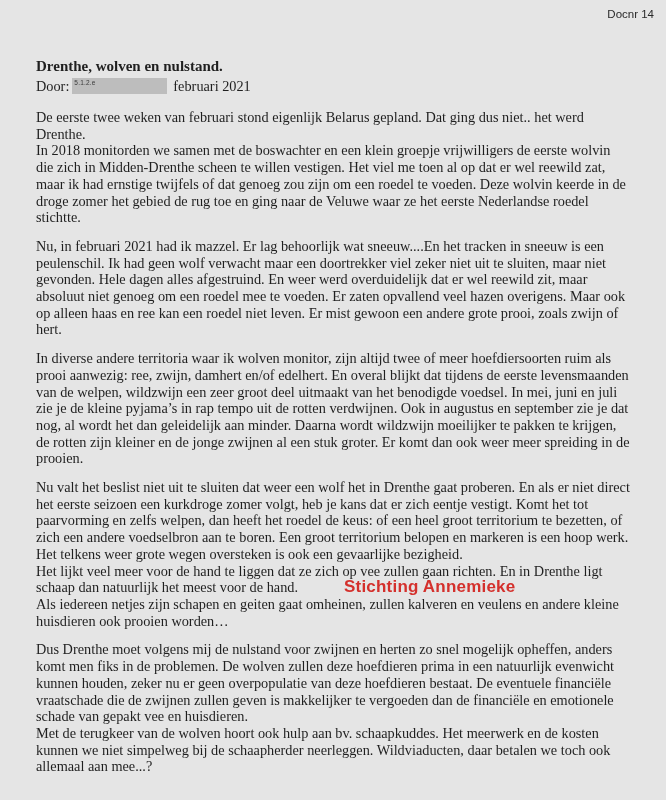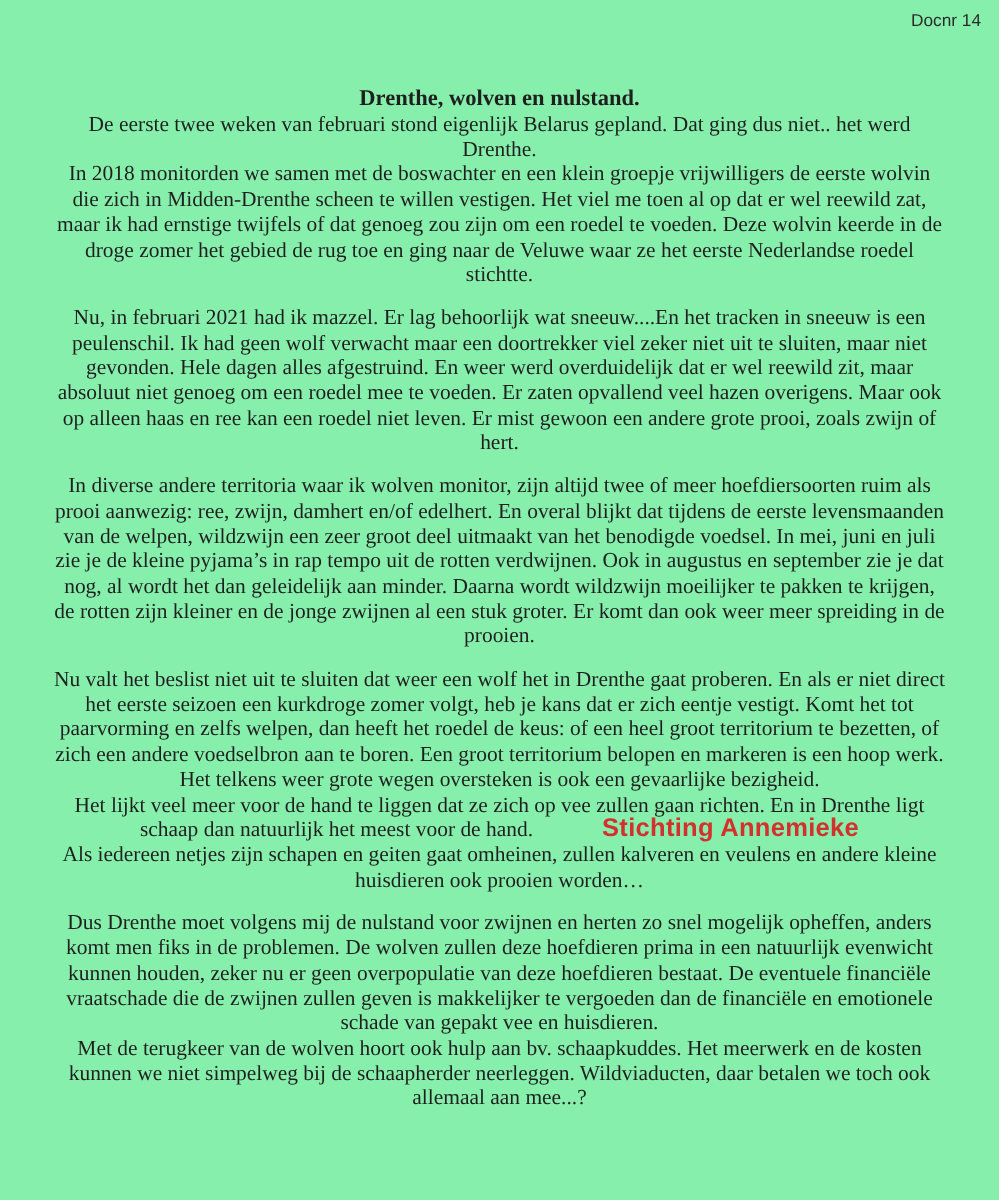--- a/index.html
+++ b/index.html
@@ -4,41 +4,40 @@
 <style>
   html, body {
     margin: 0;
     padding: 0;
     background: #ffffff;
   }
   .page {
     position: relative;
     width: 666px;
     height: 800px;
-    background: #86efac;
+    background: #e5e5e5;
     overflow: hidden;
     font-family: "Liberation Serif", serif;
     color: #1f1f1f;
   }
   .docnr {
     position: absolute;
     top: 8px;
     right: 12px;
     font-family: "Liberation Sans", sans-serif;
     font-size: 11.5px;
     color: #2a2a2a;
   }
   .content {
     position: absolute;
     left: 36px;
     top: 57px;
     width: 594px;
     font-size: 14.3px;
     line-height: 16.7px;
-    text-align: center;
   }
   .title {
     font-size: 15px;
     font-weight: bold;
     margin: 0;
     line-height: 18px;
   }
   .byline {
     margin: 2px 0 14px 0;
     line-height: 18px;
@@ -85,20 +84,23 @@
 <body>
 
 <div class="page">
 
   <div class="docnr">Docnr 14</div>
 
   <div class="content">
 
     <h1 class="title">Drenthe, wolven en nulstand.</h1>
 
+    <div class="byline">
+      <span>Door:</span><span class="redaction-box" style="background: rgb(189, 189, 189);"><span class="redaction-code">5.1.2.e</span></span><span>februari 2021</span>
+    </div>
 
     <div id="paragraphs">
         <p class="para"><span>De eerste twee weken van februari stond eigenlijk Belarus gepland. Dat ging dus niet.. het werd Drenthe.</span><br><span>In 2018 monitorden we samen met de boswachter en een klein groepje vrijwilligers de eerste wolvin die zich in Midden-Drenthe scheen te willen vestigen. Het viel me toen al op dat er wel reewild zat, maar ik had ernstige twijfels of dat genoeg zou zijn om een roedel te voeden. Deze wolvin keerde in de droge zomer het gebied de rug toe en ging naar de Veluwe waar ze het eerste Nederlandse roedel stichtte.</span></p>
         <p class="para"><span>Nu, in februari 2021 had ik mazzel. Er lag behoorlijk wat sneeuw....En het tracken in sneeuw is een peulenschil. Ik had geen wolf verwacht maar een doortrekker viel zeker niet uit te sluiten, maar niet gevonden. Hele dagen alles afgestruind. En weer werd overduidelijk dat er wel reewild zit, maar absoluut niet genoeg om een roedel mee te voeden. Er zaten opvallend veel hazen overigens. Maar ook op alleen haas en ree kan een roedel niet leven. Er mist gewoon een andere grote prooi, zoals zwijn of hert.</span></p>
         <p class="para"><span>In diverse andere territoria waar ik wolven monitor, zijn altijd twee of meer hoefdiersoorten ruim als prooi aanwezig: ree, zwijn, damhert en/of edelhert. En overal blijkt dat tijdens de eerste levensmaanden van de welpen, wildzwijn een zeer groot deel uitmaakt van het benodigde voedsel. In mei, juni en juli zie je de kleine pyjama’s in rap tempo uit de rotten verdwijnen. Ook in augustus en september zie je dat nog, al wordt het dan geleidelijk aan minder. Daarna wordt wildzwijn moeilijker te pakken te krijgen, de rotten zijn kleiner en de jonge zwijnen al een stuk groter. Er komt dan ook weer meer spreiding in de prooien.</span></p>
         <p class="para"><span>Nu valt het beslist niet uit te sluiten dat weer een wolf het in Drenthe gaat proberen. En als er niet direct het eerste seizoen een kurkdroge zomer volgt, heb je kans dat er zich eentje vestigt. Komt het tot paarvorming en zelfs welpen, dan heeft het roedel de keus: of een heel groot territorium te bezetten, of zich een andere voedselbron aan te boren. Een groot territorium belopen en markeren is een hoop werk. Het telkens weer grote wegen oversteken is ook een gevaarlijke bezigheid.</span><br><span>Het lijkt veel meer voor de hand te liggen dat ze zich op vee zullen gaan richten. En in Drenthe ligt schaap dan natuurlijk het meest voor de hand.</span><span class="watermark" style="color: rgb(212, 48, 44);">Stichting Annemieke</span><br><span>Als iedereen netjes zijn schapen en geiten gaat omheinen, zullen kalveren en veulens en andere kleine huisdieren ook prooien worden…</span></p>
         <p class="para"><span>Dus Drenthe moet volgens mij de nulstand voor zwijnen en herten zo snel mogelijk opheffen, anders komt men fiks in de problemen. De wolven zullen deze hoefdieren prima in een natuurlijk evenwicht kunnen houden, zeker nu er geen overpopulatie van deze hoefdieren bestaat. De eventuele financiële vraatschade die de zwijnen zullen geven is makkelijker te vergoeden dan de financiële en emotionele schade van gepakt vee en huisdieren.</span><br><span>Met de terugkeer van de wolven hoort ook hulp aan bv. schaapkuddes. Het meerwerk en de kosten kunnen we niet simpelweg bij de schaapherder neerleggen. Wildviaducten, daar betalen we toch ook allemaal aan mee...?</span></p>
       </div>
 
   </div>

